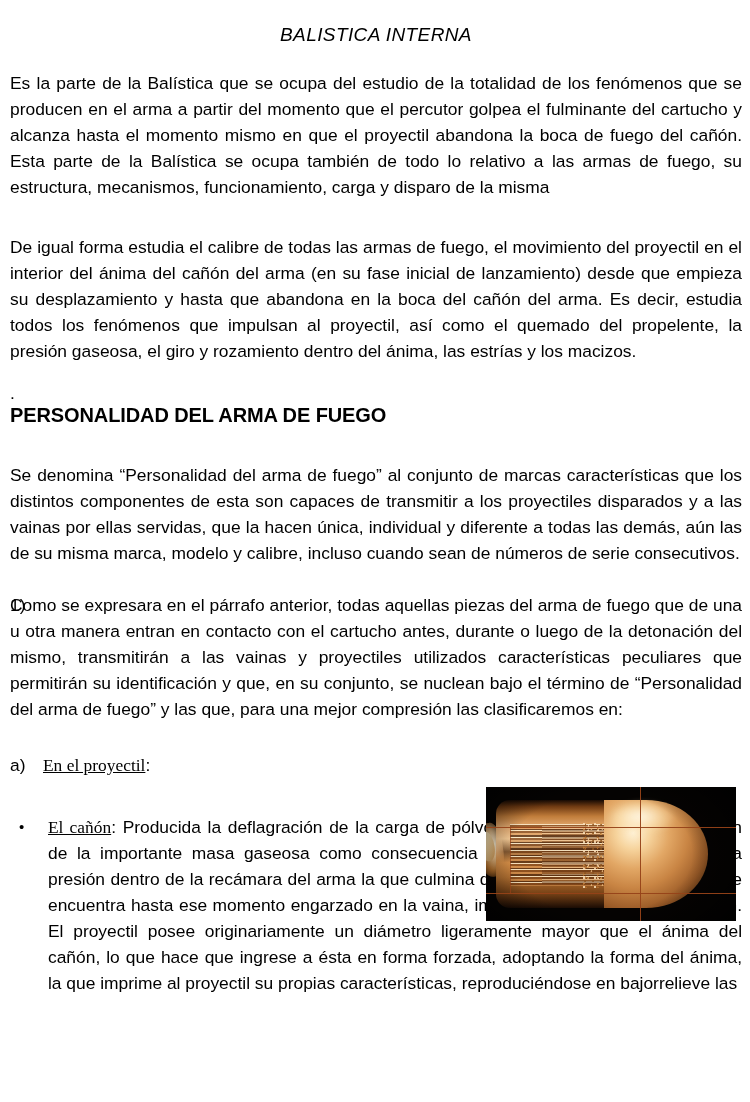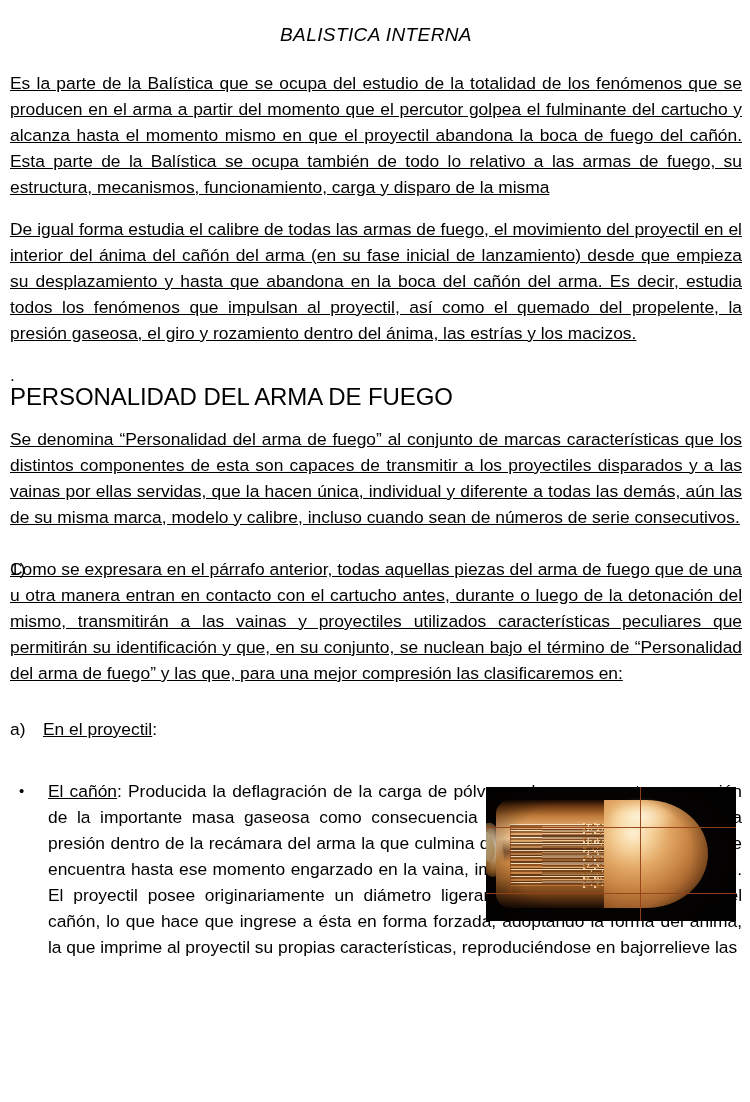--- a/index.html
+++ b/index.html
@@ -37,39 +37,38 @@
 
   
   .para {
     text-align: justify;
     text-justify: inter-word;
     font-size: 17.4px;
     line-height: 26px;
     margin: 0;
     padding: 0;
     hyphens: none;
-    text-decoration: underline;
   }
 
   .para.gap-top-1 { margin-top: 23px; }
-  .para.gap-top-2 { margin-top: 16px; }
+  .para.gap-top-2 { margin-top: 34px; }
   .para.gap-top-3 { margin-top: 22px; }
 
   .lone-dot {
     font-size: 17.4px;
     line-height: 14px;
     margin: 22px 0 0 0;
     height: 14px;
   }
 
   
   .section-heading {
-    font-size: 24px;
-    line-height: 26px;
-    font-weight: normal;
+    font-size: 20px;
+    line-height: 26px;
+    font-weight: bold;
     margin: 2px 0 0 0;
     letter-spacing: -0.1px;
   }
 
   
   .numbered-item {
     position: relative;
     padding-left: 33px;
     text-align: justify;
     font-size: 17.4px;
@@ -88,21 +87,21 @@
     padding-left: 33px;
     font-size: 17.4px;
     line-height: 26px;
     margin-top: 30px;
   }
   .lettered-item .marker {
     position: absolute;
     left: 0;
     top: 0;
   }
-  .u { text-decoration: underline; }
+  .u { text-decoration: underline; font-family: Liberation Serif, serif; }
 
   
   .bullet-item {
     position: relative;
     padding-left: 38px;
     text-align: justify;
     font-size: 17.4px;
     line-height: 26px;
     margin-top: 36px;
   }

